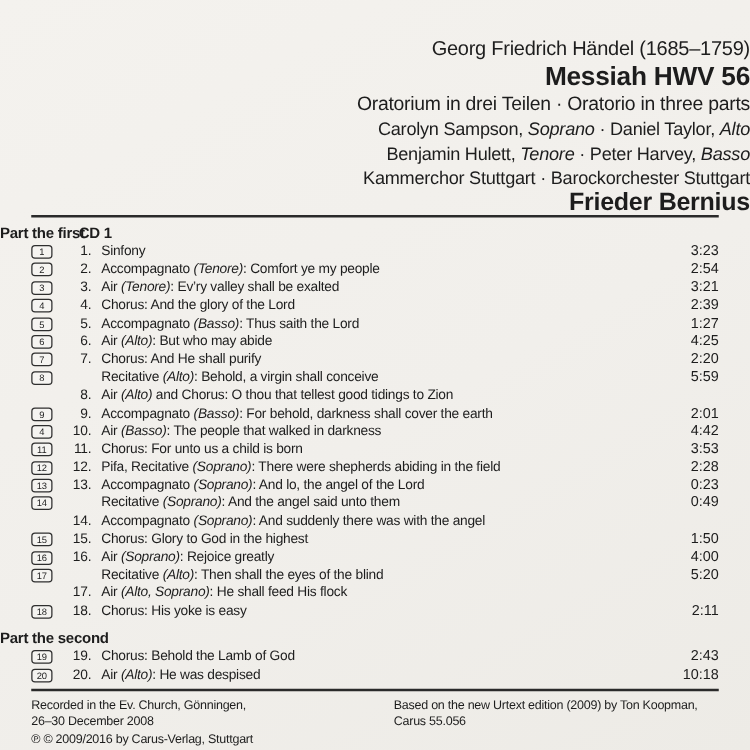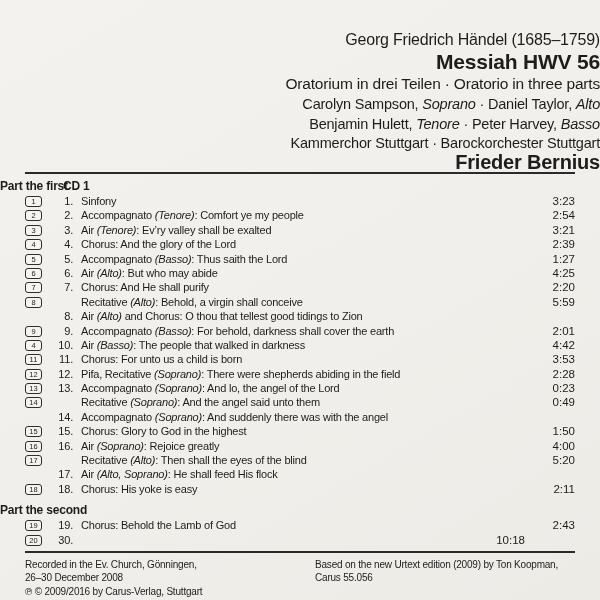--- a/index.html
+++ b/index.html
@@ -254,21 +254,22 @@
     <div class="part-title part-2" data-name="section-title-part-2">Part the second</div>
     <div id="tracks-1" class="tracks" data-name="tracks-part-2">
         <div class="trow" data-name="track-row">
           <span class="tbox" data-name="cd-track-number-box">19</span>
           <span class="tnum" data-name="movement-number">19.</span>
           <span class="ttitle" data-name="track-title">Chorus: Behold the Lamb of God</span>
           <span class="ttime" data-name="track-duration">2:43</span>
         </div>
         <div class="trow" data-name="track-row">
           <span class="tbox" data-name="cd-track-number-box">20</span>
-          <span class="tnum" data-name="movement-number">30.</span>
+          <span class="tnum" data-name="movement-number">20.</span>
+          <span class="ttitle" data-name="track-title">Air <i>(Alto)</i>: He was despised</span>
           <span class="ttime" data-name="track-duration">10:18</span>
         </div>
       </div>
   </section>
 
   <div class="rule rule-bottom" data-name="divider-bottom"></div>
 
   <footer class="credits" data-name="credits-footer">
     <div class="credits-left" data-name="recording-credits">
       <div data-name="credit-line-recorded">Recorded in the Ev. Church, Gönningen,</div>

